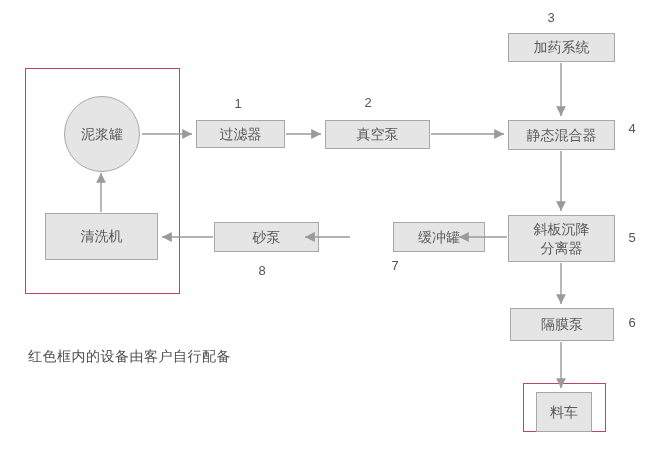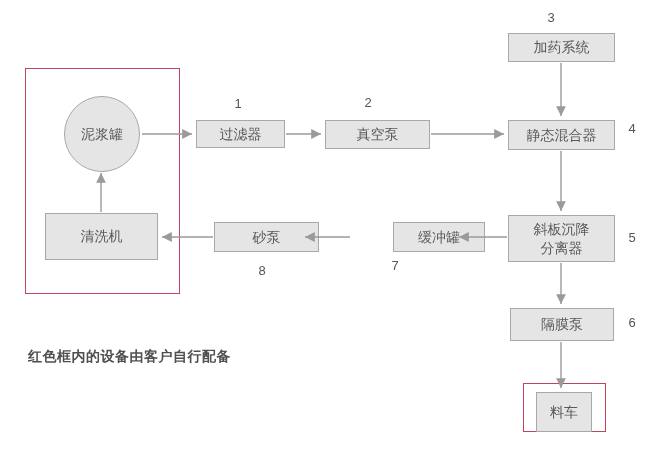--- a/index.html
+++ b/index.html
@@ -42,21 +42,20 @@
   }
   .arrows{
     position:absolute;left:0;top:0;
     pointer-events:none;
   }
   .note{
     position:absolute;
     left:28px;top:348px;
     font-size:14px;color:#4f4f4f;
     letter-spacing:0.5px;
-    font-weight:bold;
   }
 </style>
 </head>
 <body>
 
 <div class="canvas">
 
   <div class="red-frame frame-left"></div>
   <div class="red-frame frame-cart"></div>
 

